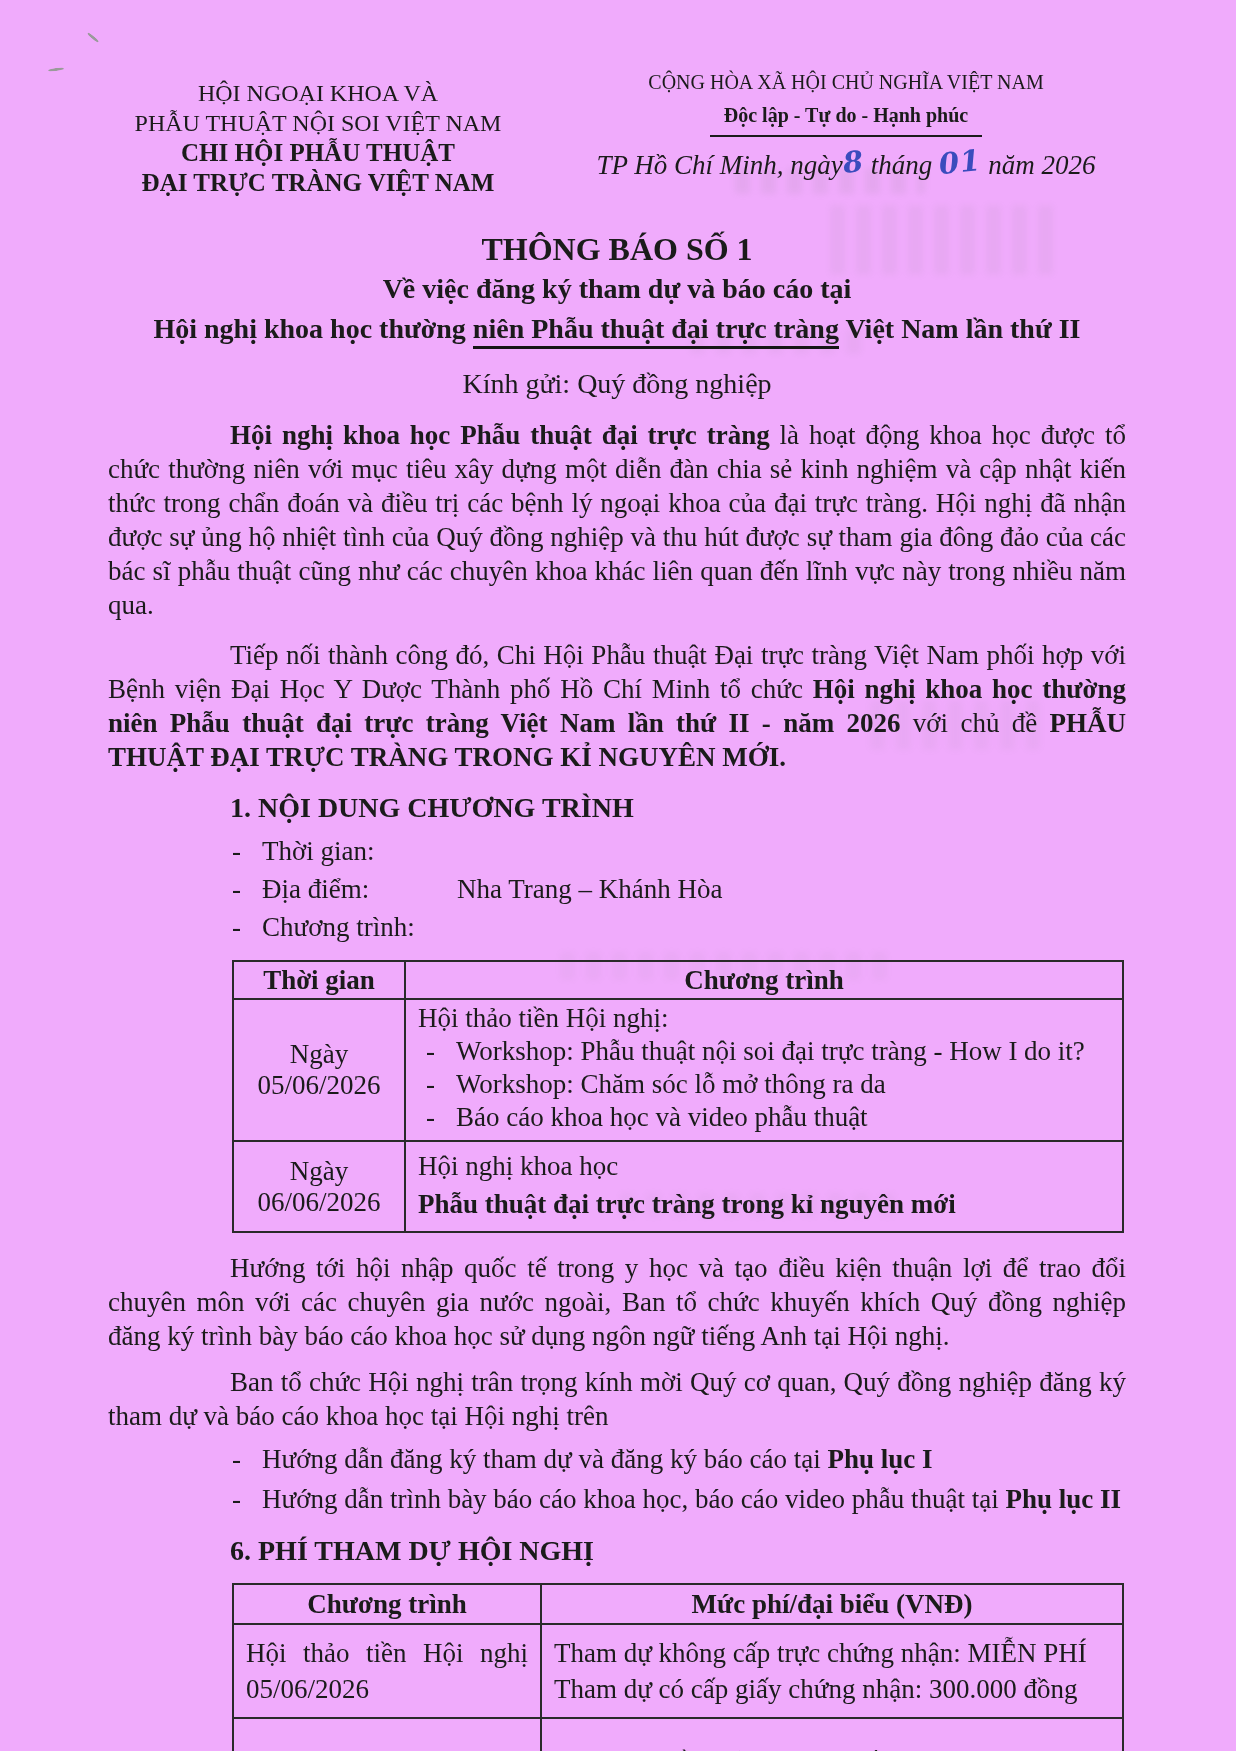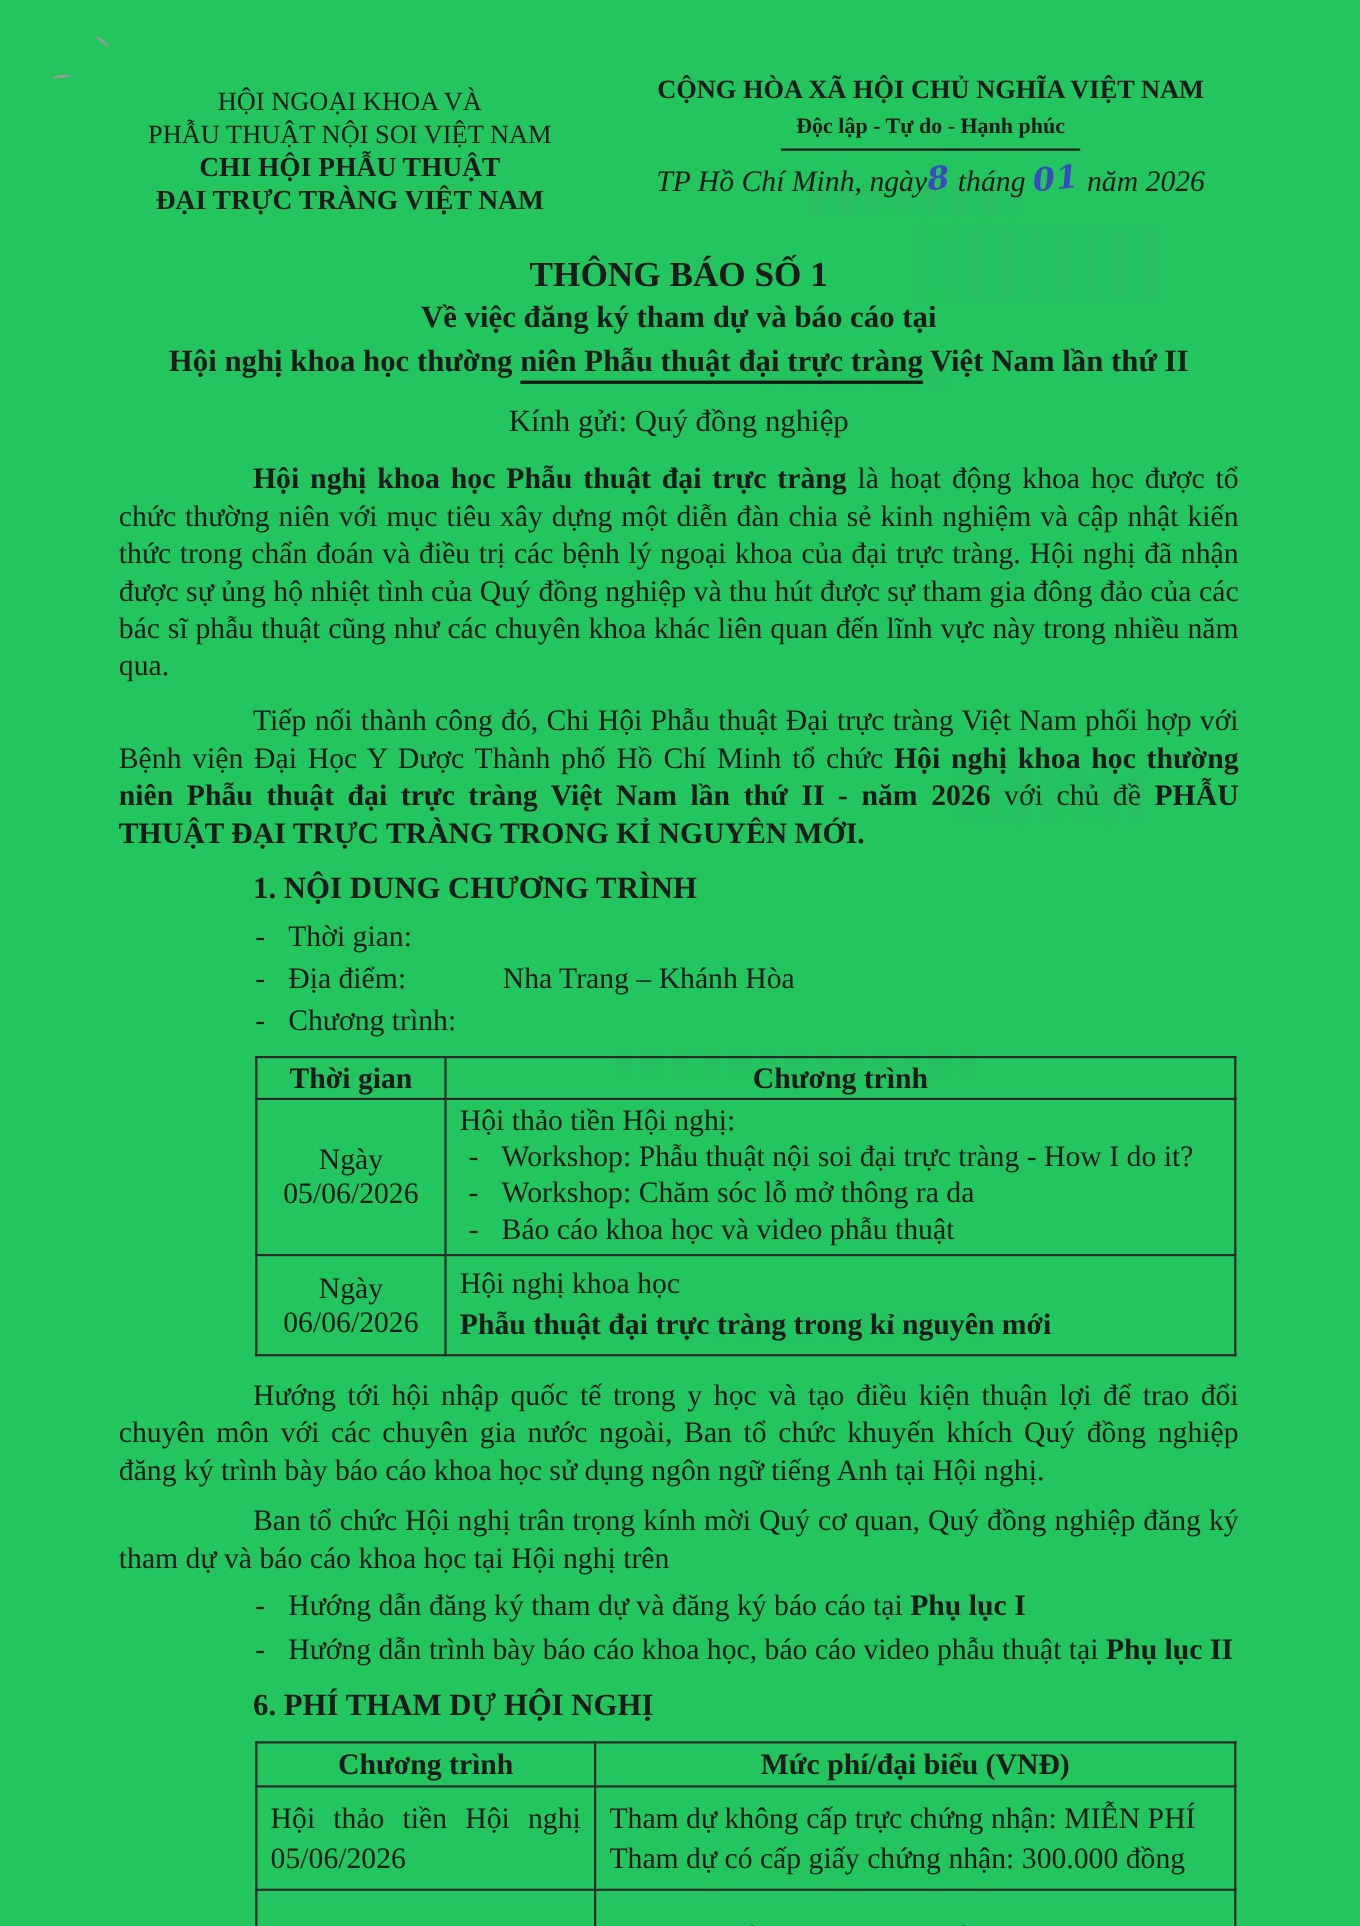--- a/index.html
+++ b/index.html
@@ -1,31 +1,31 @@
 <!DOCTYPE html>
 <html><head>
 <meta charset="utf-8">
 <style>
   html,body{margin:0;padding:0;background:#e8e8e8;}
   .page{
     position:relative;
     width:1236px;height:1751px;
-    background:#22c55e;
+    background:#f0abfc;
     font-family:"Liberation Serif","DejaVu Serif",serif;
     color:#1b1b1b;
     overflow:hidden;
     margin:0 auto;
   }
   .content{position:absolute;left:108px;top:66px;width:1018px;}
   
   .hdr{display:flex;justify-content:space-between;align-items:flex-start;}
   .org{width:420px;text-align:center;font-size:24px;line-height:30px;margin-top:12px;}
   .org .b{font-weight:bold;font-size:25px;}
   .nat{width:560px;text-align:center;}
-  .nat-1{font-weight:bold;font-size:24px;line-height:32px;}
+  .nat-1{font-weight:normal;font-size:20px;line-height:32px;}
   .nat-2{display:inline-block;font-weight:bold;font-size:20px;line-height:34px;
          border-bottom:2px solid #1b1b1b;padding:0 14px 3px 14px;}
   .dateline{font-style:italic;font-size:27px;margin-top:10px;white-space:nowrap;}
   .hand{color:#3a4cbd;font-style:italic;font-weight:bold;
         font-family:"DejaVu Serif",serif;display:inline-block;
         transform:rotate(-6deg) translateY(-2px);font-size:29px;letter-spacing:1px;}
   
   .title{ text-align:center;margin-top:30px;}
   .t1{font-size:32px;font-weight:bold;line-height:42px;}
   .t2{font-size:28px;font-weight:bold;line-height:38px;}

